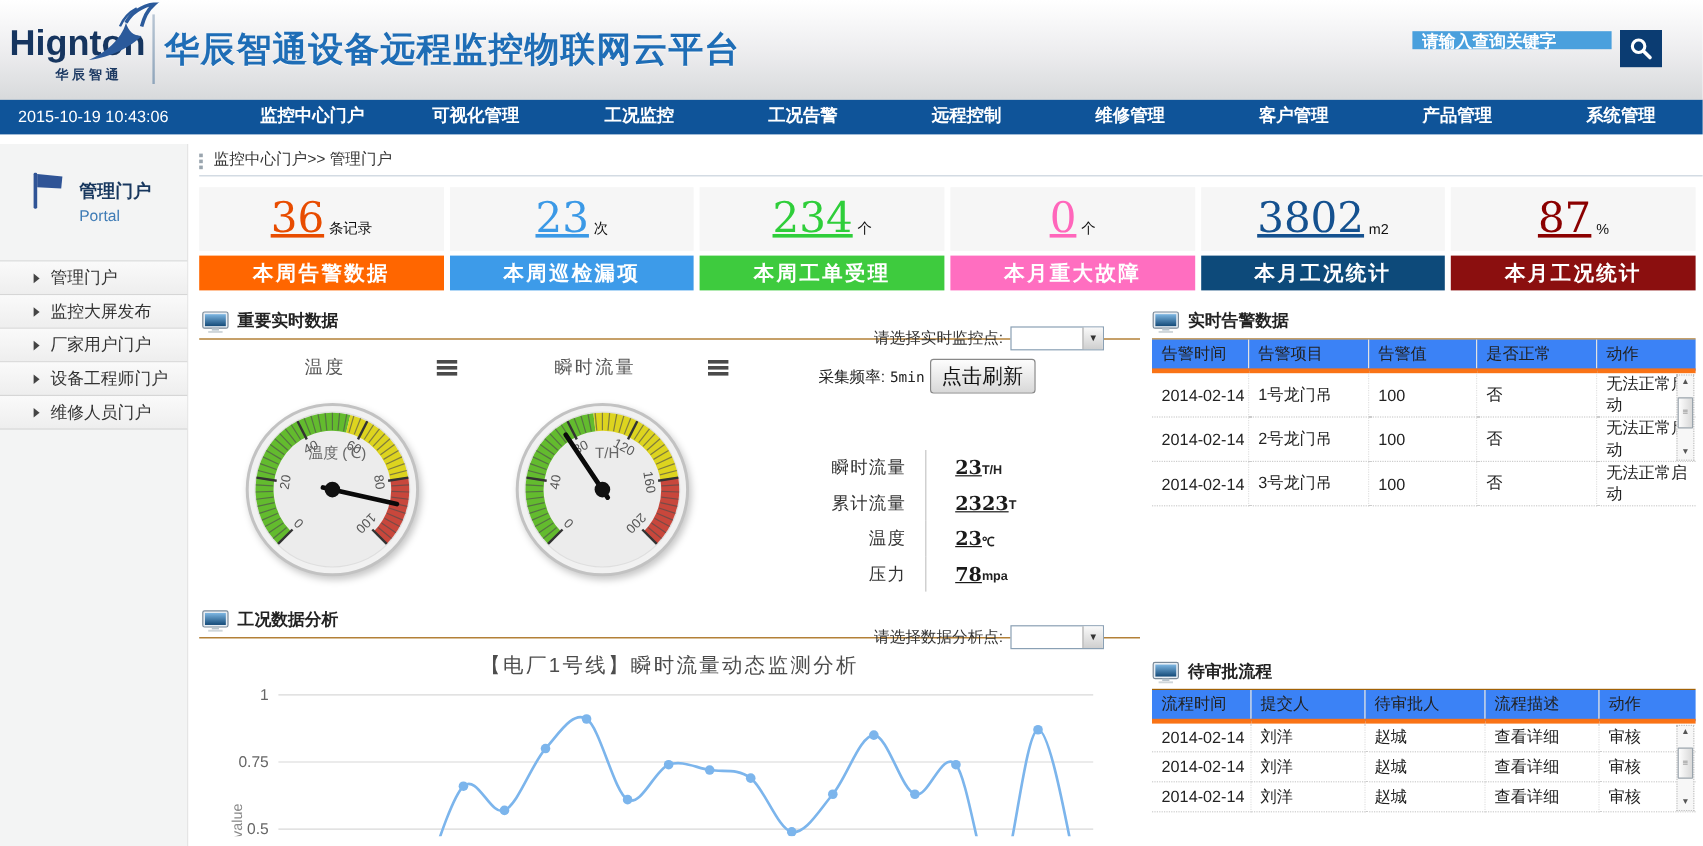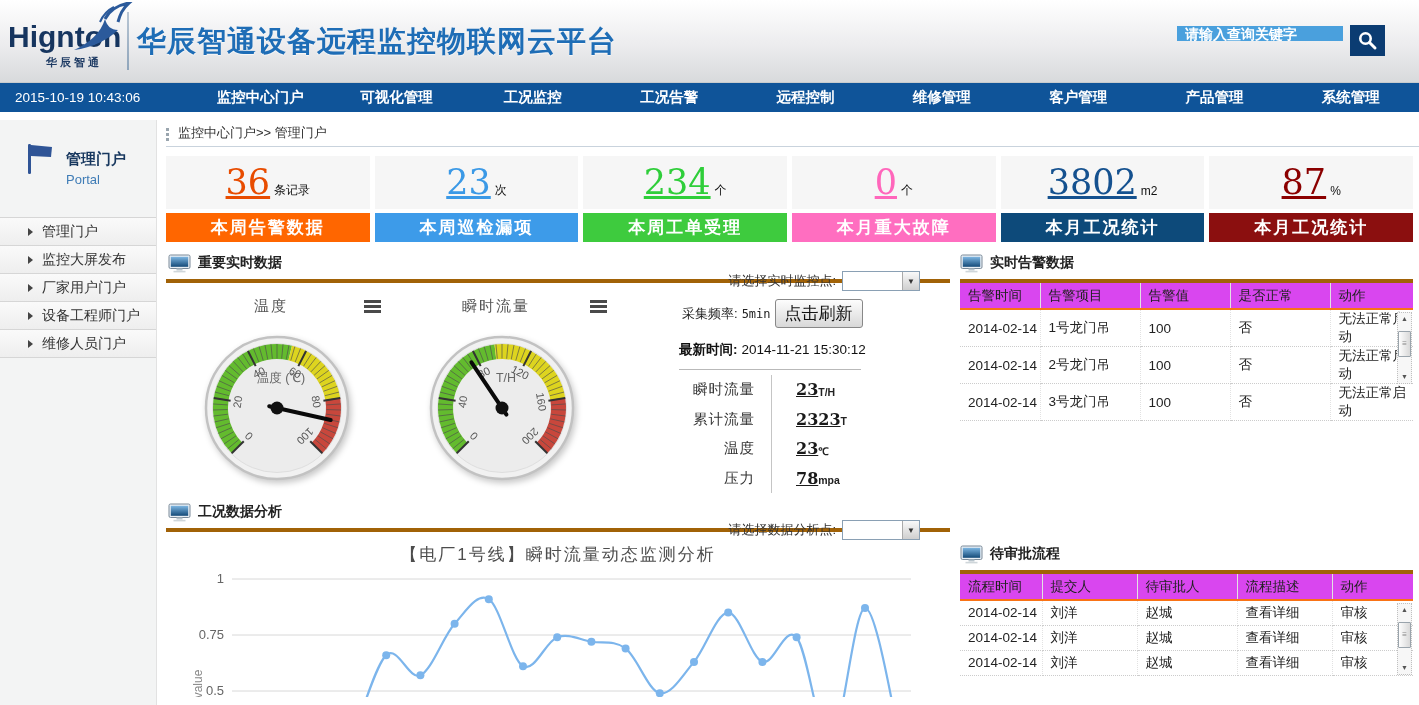--- a/index.html
+++ b/index.html
@@ -68,22 +68,22 @@
   .card-unit { font-size: 12px; color: #111; margin: 16px 0 0 4px; }
   .card-bar { height: 29px; line-height: 29px; text-align: center; color: #fff;
     font-size: 17px; font-weight: bold; margin-top: 4px; letter-spacing: 2px; }
 
   
   .columns { display: flex; margin-top: 12px; }
   .col-left { width: 784px; position: relative; }
   .col-right { flex: 1; margin: 0 6px 0 10px; }
 
   
-  .sec-head { height: 29px; display: flex; 
-    border-bottom: 4px solid #a16207; }
+  .sec-head { height: 29px; display: flex; align-items: center;
+    border-bottom: 1px solid #a16207; }
   .sec-title { font-size: 14px; font-weight: bold; color: #222; margin-left: 7px; }
   .sec-right { margin-left: auto; display: flex; align-items: center; font-size: 13px;
     color: #333; padding-right: 30px; margin-top: 27px; }
   .select-box { width: 78px; height: 20px; border: 1px solid #8aa0b4; margin-left: 6px;
     display: flex; background: #fff; cursor: pointer; }
   .select-value { flex: 1; font-size: 12px; line-height: 18px; padding-left: 4px; color: #333; }
   .select-btn { width: 17px; background: linear-gradient(#f9f9f9, #cfcfcf);
     border-left: 1px solid #aaa; font-size: 8px; display: flex; align-items: center;
     justify-content: center; color: #333; }
 
@@ -118,22 +118,22 @@
   
   .chart-wrap { position: relative; overflow: hidden; height: 165px; }
   .chart-title { text-align: center; font-size: 17px; color: #4d4d4d; margin-top: 11px;
     letter-spacing: 2px; }
   #linechart { display: block; margin-top: 6px; }
 
   
   .table-wrap { position: relative; }
   .data-table { width: 100%; border-collapse: collapse; font-size: 13.5px; color: #222;
     table-layout: fixed; }
-  .data-table th { background: #d946ef; text-align: left; font-weight: normal;
-    height: 26px; padding-left: 8px; border-bottom: 2px solid #f97316;
+  .data-table th { background: #3b82f6; text-align: left; font-weight: normal;
+    height: 26px; padding-left: 8px; border-bottom: 4px solid #f97316;
     border-right: 1px solid #e2e2e2; }
   .data-table td { height: 25px; padding-left: 8px; border-bottom: 1px dotted #cccccc;
     border-right: 1px dotted #e2e2e2; }
   .data-table th:last-child, .data-table td:last-child { border-right: none; }
   .vscroll { position: absolute; right: 1px; top: 29px; width: 15px; height: 72px;
     display: flex; flex-direction: column; border: 1px dotted #c0c0c0; background: #f7f7f7; }
   .sb-btn { height: 12px; font-size: 7px; color: #555; text-align: center;
     line-height: 12px; cursor: pointer; }
   .sb-track { flex: 1; position: relative; }
   .sb-thumb { position: absolute; left: 0px; top: 6px; width: 13px; height: 26px;
@@ -456,23 +456,20 @@
               <text x="79" y="49" text-anchor="middle" font-size="12.5" fill="#666">T/H</text>
               <line x1="79.44456186415681" y1="81.65175689842036" x2="44.44363718392188" y2="29.269171323360013" stroke="#0a0a0a" stroke-width="4" stroke-linecap="round"></line>
               <circle cx="75" cy="75" r="6.5" fill="#111"></circle>
             </svg>
 
           <div class="freq-row">
             <span>采集频率:</span>
             <span class="freq-val">5min</span>
             <button class="refresh-btn">点击刷新</button>
           </div>
-          <div class="latest">
-            <b>最新时间:</b><span>2014-11-21 15:30:12</span>
-          </div>
           <div class="readings" id="readings">
               <div class="r-row">
                 <div class="r-name">瞬时流量</div>
                 <div class="r-valwrap">
                   <span class="r-val">23</span>
                   <span class="r-unit">T/H</span>
                 </div>
               </div>
               <div class="r-row">
                 <div class="r-name">累计流量</div>

